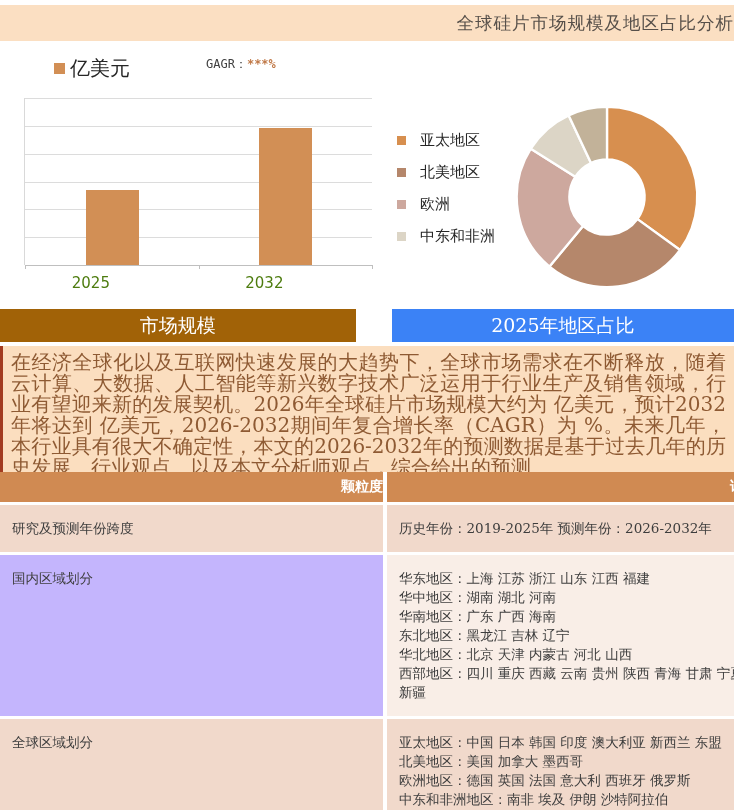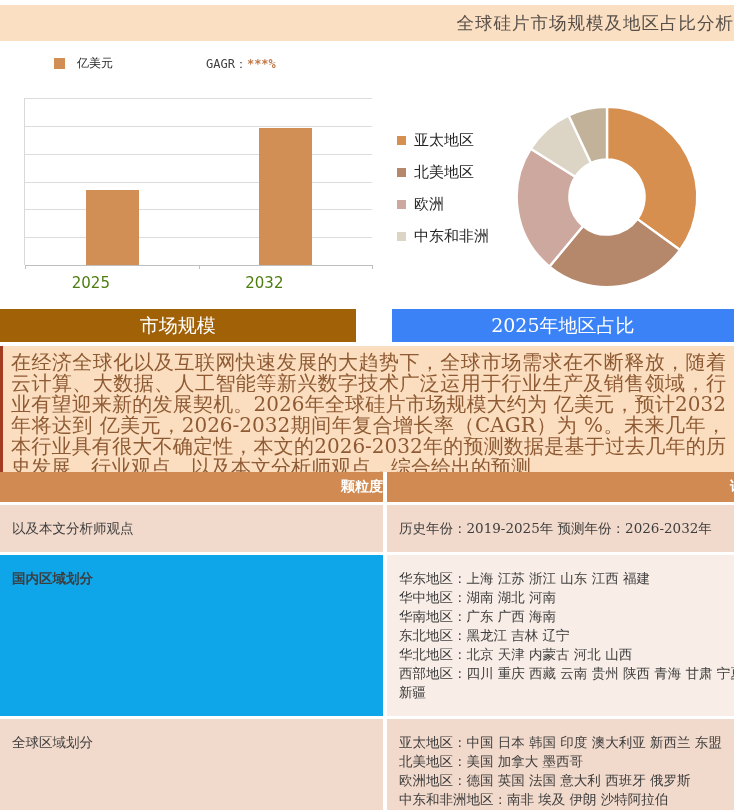--- a/index.html
+++ b/index.html
@@ -7,38 +7,38 @@
   .page{position:relative;width:734px;height:810px;background:#fff}
 
   
   .header-band{position:absolute;top:5px;left:0;width:734px;height:36px;background:#FBDFC2;
     display:flex;align-items:center;justify-content:flex-end}
   .header-band h1{margin:0;font-size:17.5px;font-weight:normal;color:#57504A;letter-spacing:1px}
 
   
   .charts{position:absolute;top:45px;left:0;width:734px;height:262px}
   .bar-panel{position:absolute;left:10px;top:0;width:362px;height:262px;font-family:"DejaVu Sans",sans-serif}
-  .bar-legend{position:absolute;left:44px;top:10px;display:flex;align-items:center;gap:12px;
-    font-size:12px;color:#262626}
+  .bar-legend{position:absolute;left:44px;top:10px;display:flex;align-items:center;gap:5px;
+    font-size:20px;color:#262626}
   .bar-legend .sq{width:11px;height:11px}
   .cagr{position:absolute;left:196px;top:11px;font-size:12px;color:#404040;font-family:"DejaVu Sans Mono",monospace}
   .cagr .stars{font-weight:bold}
   .plot{position:absolute;left:14px;top:53px;width:347px;height:167px;border-left:1px solid #D9D9D9}
   .gridline{position:absolute;left:0;width:100%;height:1px;background:#DCDCDC}
   .gridline.base{background:#BFBFBF}
   .bar{position:absolute;bottom:0;width:53px}
   .tick{position:absolute;top:167px;width:1px;height:4px;background:#BFBFBF}
   .xlabel{position:absolute;top:176px;width:80px;text-align:left;font-size:15px;color:#4d7c0f}
 
   .donut-panel{position:absolute;left:375px;top:0;width:359px;height:262px}
   .donut-title{position:absolute;left:2px;top:4px;width:356px;margin:0;font-weight:normal;
     font-size:17.5px;line-height:25px;color:#3E3A36}
   .donut-legend{position:absolute;left:22px;top:86px;width:104px;display:flex;flex-direction:column;
     gap:13px;font-family:"DejaVu Sans",sans-serif;font-size:15px;color:#262626}
-  .donut-legend .item{display:flex;gap:8px;line-height:19px}
+  .donut-legend .item{display:flex;gap:14px;line-height:19px}
   .donut-legend .sq{flex:0 0 9px;width:9px;height:9px;margin-top:5px}
   svg.donut{position:absolute;left:138px;top:58px;width:188px;height:188px}
 
   
   .tabs{position:absolute;top:309px;left:0;width:734px;height:33px;display:flex}
   .tab{height:33px;display:flex;align-items:center;justify-content:center;color:#fff;font-size:19px}
   .tab-left{width:371px}
   .tab-right{width:357px}
 
   
@@ -134,27 +134,27 @@
 
   <table class="grain">
     <thead>
       <tr>
         <th style="background: rgb(208, 138, 82);">颗粒度</th>
         <th style="background: rgb(208, 138, 82);">详情</th>
       </tr>
     </thead>
     <tbody id="grainBody">
         <tr>
-          <td style="background: rgb(241, 217, 203);">以及本文分析师观点</td>
+          <td style="background: rgb(241, 217, 203);">研究及预测年份跨度</td>
           <td style="background: rgb(241, 217, 203);">
             <span class="detail-line">历史年份：2019-2025年 预测年份：2026-2032年</span>
           </td>
         </tr>
         <tr>
-          <td style="background: #0ea5e9; font-weight: bold;">国内区域划分</td>
+          <td style="background: #c4b5fd;">国内区域划分</td>
           <td style="background: rgb(249, 238, 231);">
             <span class="detail-line">华东地区：上海 江苏 浙江 山东 江西 福建</span>
             <span class="detail-line">华中地区：湖南 湖北 河南</span>
             <span class="detail-line">华南地区：广东 广西 海南</span>
             <span class="detail-line">东北地区：黑龙江 吉林 辽宁</span>
             <span class="detail-line">华北地区：北京 天津 内蒙古 河北 山西</span>
             <span class="detail-line">西部地区：四川 重庆 西藏 云南 贵州 陕西 青海 甘肃 宁夏 新疆</span>
           </td>
         </tr>
         <tr>

